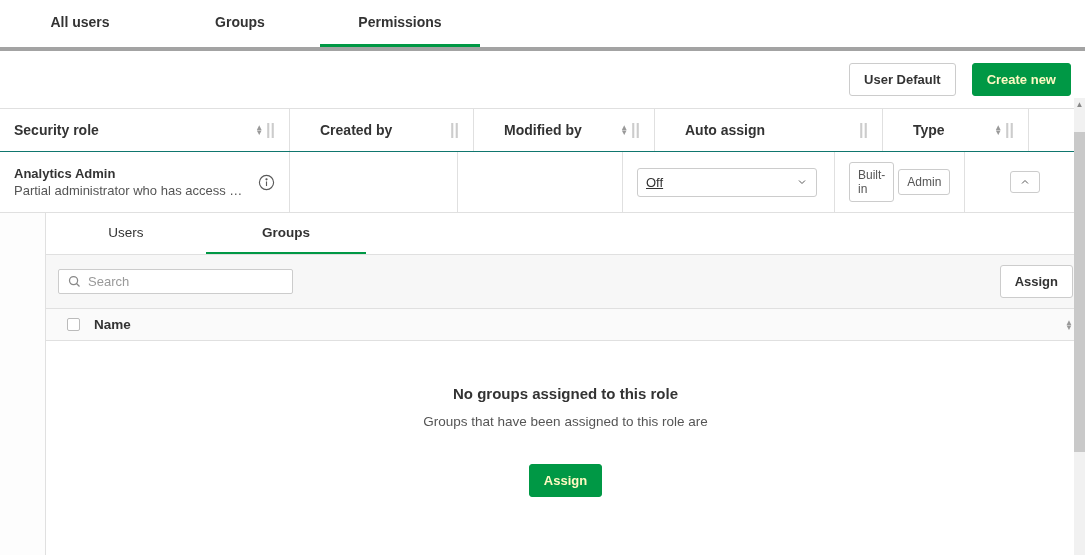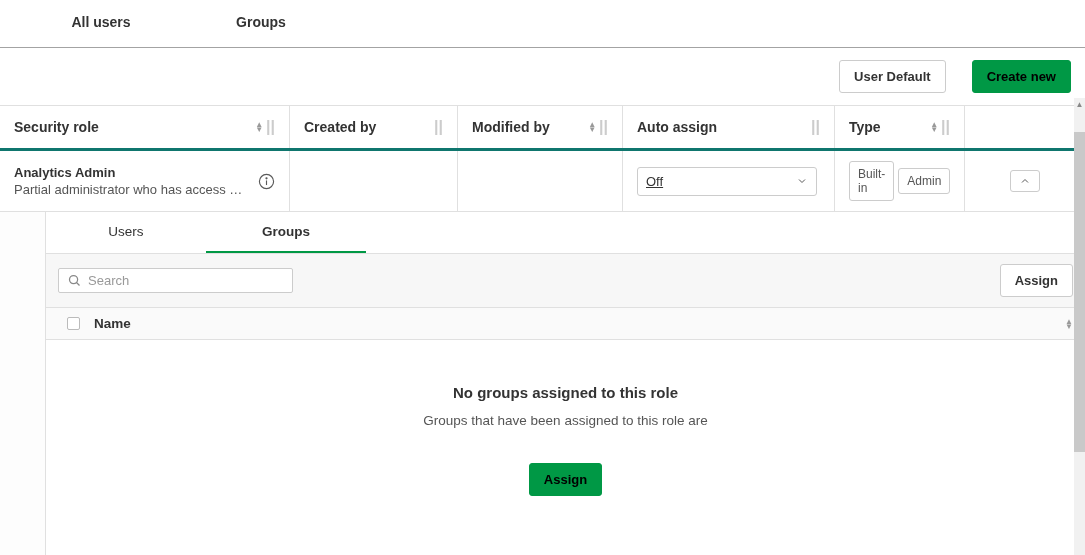--- a/index.html
+++ b/index.html
@@ -10,23 +10,22 @@
       background: #fff;
       width: 1085px;
       height: 555px;
       overflow: hidden;
       position: relative;
     }
 
     
     .top-tabs {
       display: flex;
-      border-bottom: 1px solid #a3a3a3;
-      background: #fff;
-      padding-left: 21px;
+      border-bottom: 4px solid #a3a3a3;
+      background: #fff;
     }
     .top-tab {
       padding: 14px 24px;
       cursor: pointer;
       font-size: 14px;
       font-weight: 600;
       color: #333;
       border-bottom: 3px solid transparent;
       min-width: 160px;
       text-align: center;
@@ -34,47 +33,48 @@
     .top-tab.active {
       border-bottom-color: #009845;
     }
 
     
     .action-bar {
       display: flex;
       justify-content: flex-end;
       padding: 12px 14px;
       border-bottom: 1px solid #e0e0e0;
-      gap: 26px;
+      gap: 16px;
     }
     .btn {
       border: 1px solid #ccc;
       background: #fff;
       padding: 8px 14px;
       border-radius: 3px;
       font-size: 13px;
       font-weight: 600;
       cursor: pointer;
       color: #333;
     }
     .btn-primary {
       background: #009845;
-      color: #000000;
+      color: #fef9c3;
       border-color: #009845;
     }
     .btn:disabled {
       color: #aaa;
       cursor: default;
     }
 
     
     .grid-header {
       display: flex;
-      border-bottom: 3px solid #0f766e;
-      background: #fff;
+      border-bottom: 1px solid #0f766e;
+      background: #fff;
+      gap: 16px;
     }
     .gh-cell {
       padding: 12px 14px;
       font-weight: 600;
       font-size: 14px;
       display: flex;
       align-items: center;
       justify-content: space-between;
       border-right: 1px solid #e0e0e0;
       position: relative;
@@ -292,20 +292,21 @@
     .c-expand { flex: 1; justify-content: center; }
 
     svg { display: block; }
   </style>
 </head>
 <body>
 
 <div class="top-tabs">
   <div class="top-tab">All users</div>
   <div class="top-tab">Groups</div>
+  <div class="top-tab active">Permissions</div>
 </div>
 
 <div class="action-bar">
   <button class="btn">User Default</button>
   <button class="btn btn-primary">Create new</button>
 </div>
 
 <div class="grid-header">
   <div class="gh-cell c-role">
     <span>Security role</span>

